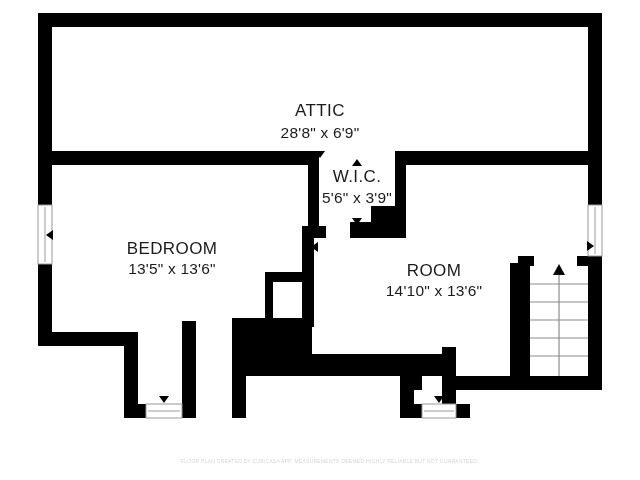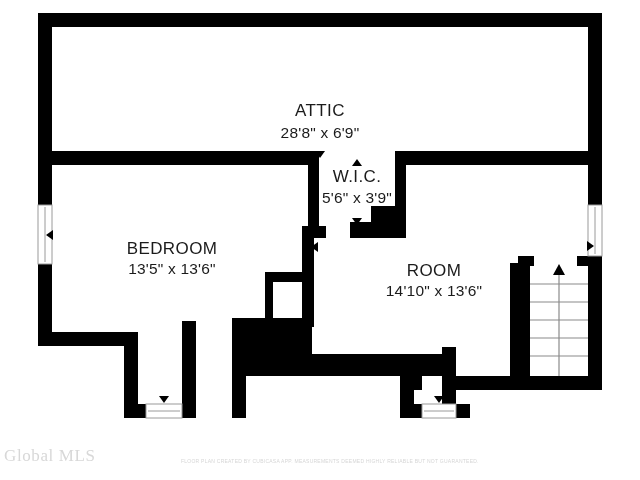--- a/index.html
+++ b/index.html
@@ -225,17 +225,16 @@
 
       <g>
         <text class="room-name" x="434" y="276">ROOM</text>
         <text class="room-dims" x="434" y="296">14'10" x 13'6"</text>
       </g>
 
     </g>
 
   </svg>
 
-  <div class="wm-brand">Global MLS</div>
 
   <div class="wm-fineprint">FLOOR PLAN CREATED BY CUBICASA APP. MEASUREMENTS DEEMED HIGHLY RELIABLE BUT NOT GUARANTEED.</div>
 
 </div>
 
 </body></html>

